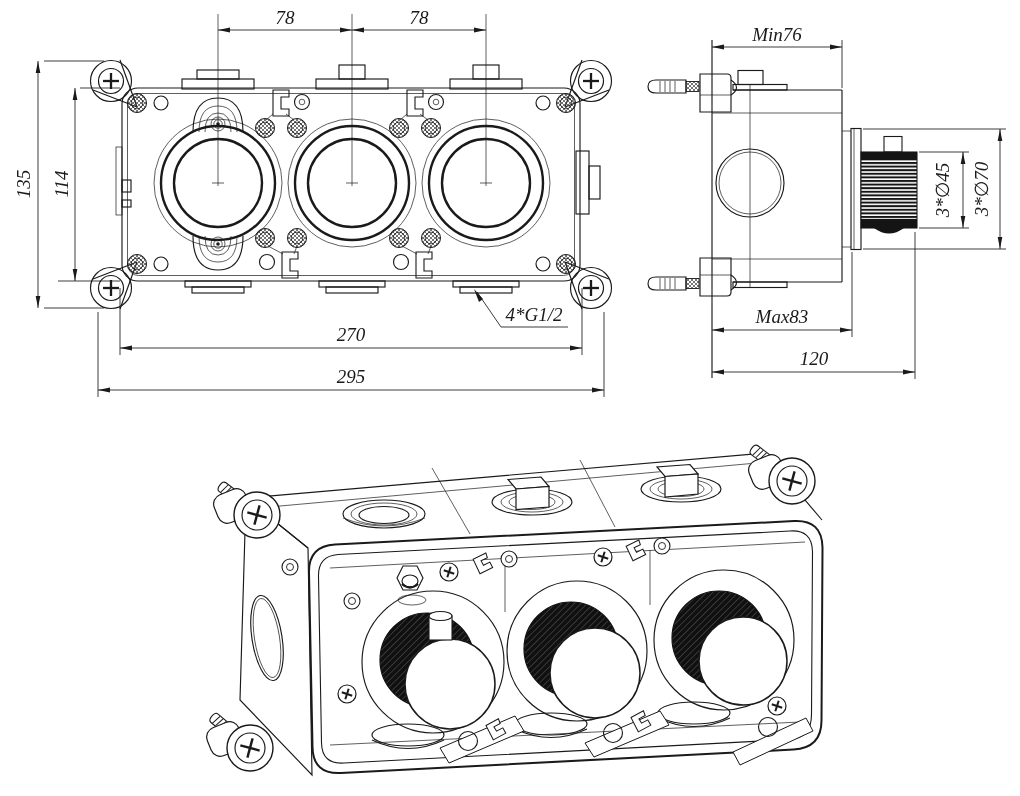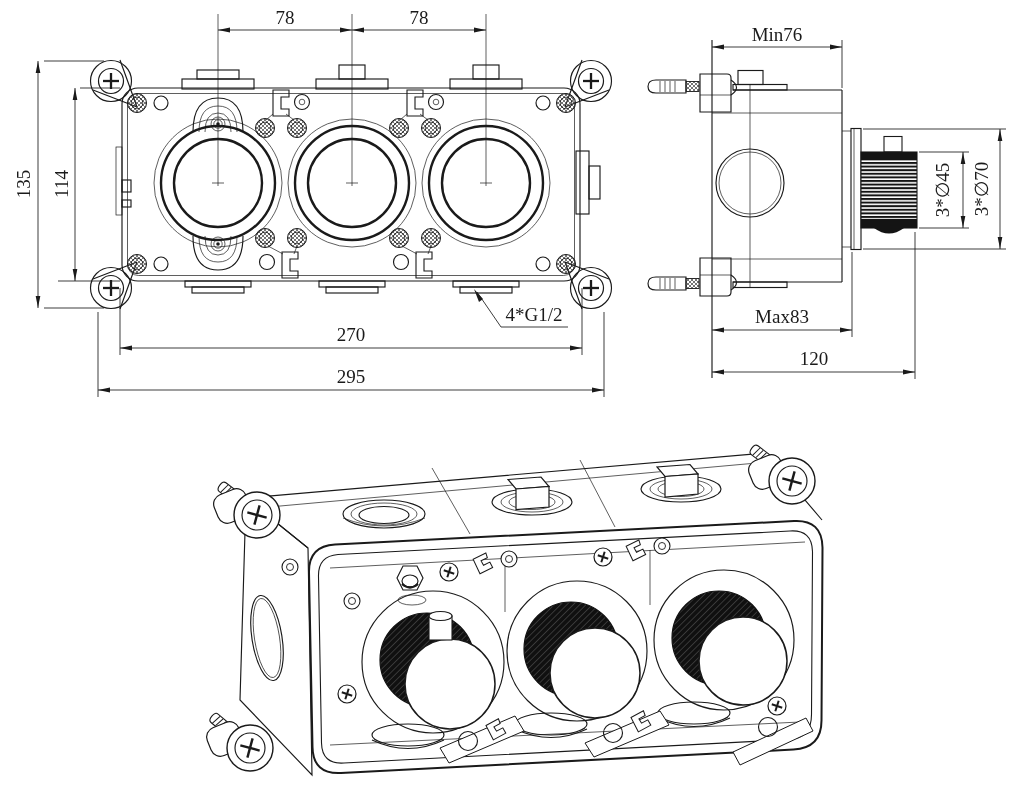--- a/index.html
+++ b/index.html
@@ -1,16 +1,16 @@
 <!DOCTYPE html>
 <html><head>
 <meta charset="utf-8">
 <style>
   html,body{margin:0;padding:0;background:#fff;}
-  .canvas{position:relative;width:1020px;height:796px;background:#fff;overflow:hidden;}
+  .canvas{position:relative;width:1020px;height:796px;background:#fff;overflow:hidden;font-style:italic;}
   svg{display:block;}
   .ln{stroke:#1a1a1a;fill:none;stroke-width:1.15;}
   .thin{stroke:#1a1a1a;fill:none;stroke-width:0.7;}
   .bold{stroke:#1a1a1a;fill:none;stroke-width:2.4;}
   .dim{stroke:#1a1a1a;fill:none;stroke-width:0.85;}
   .arr{fill:#1a1a1a;stroke:none;}
   .wfill{fill:#ffffff;stroke:#1a1a1a;}
   .t{font-family:"Liberation Serif","DejaVu Serif","DejaVu Sans",serif;font-size:19px;fill:#1a1a1a;}
 </style>
 </head>

